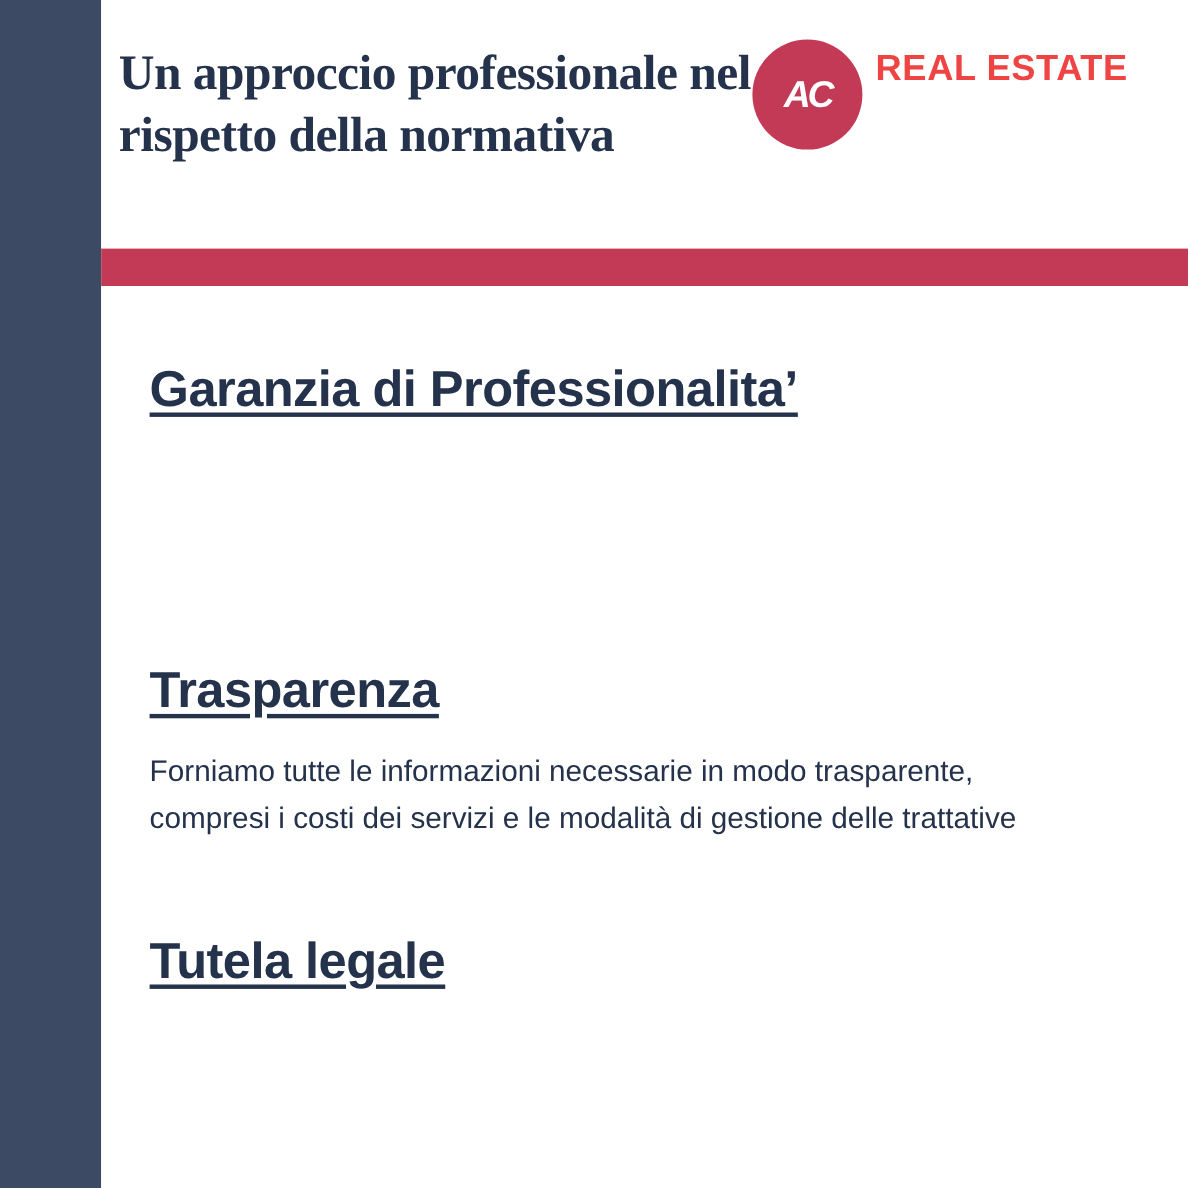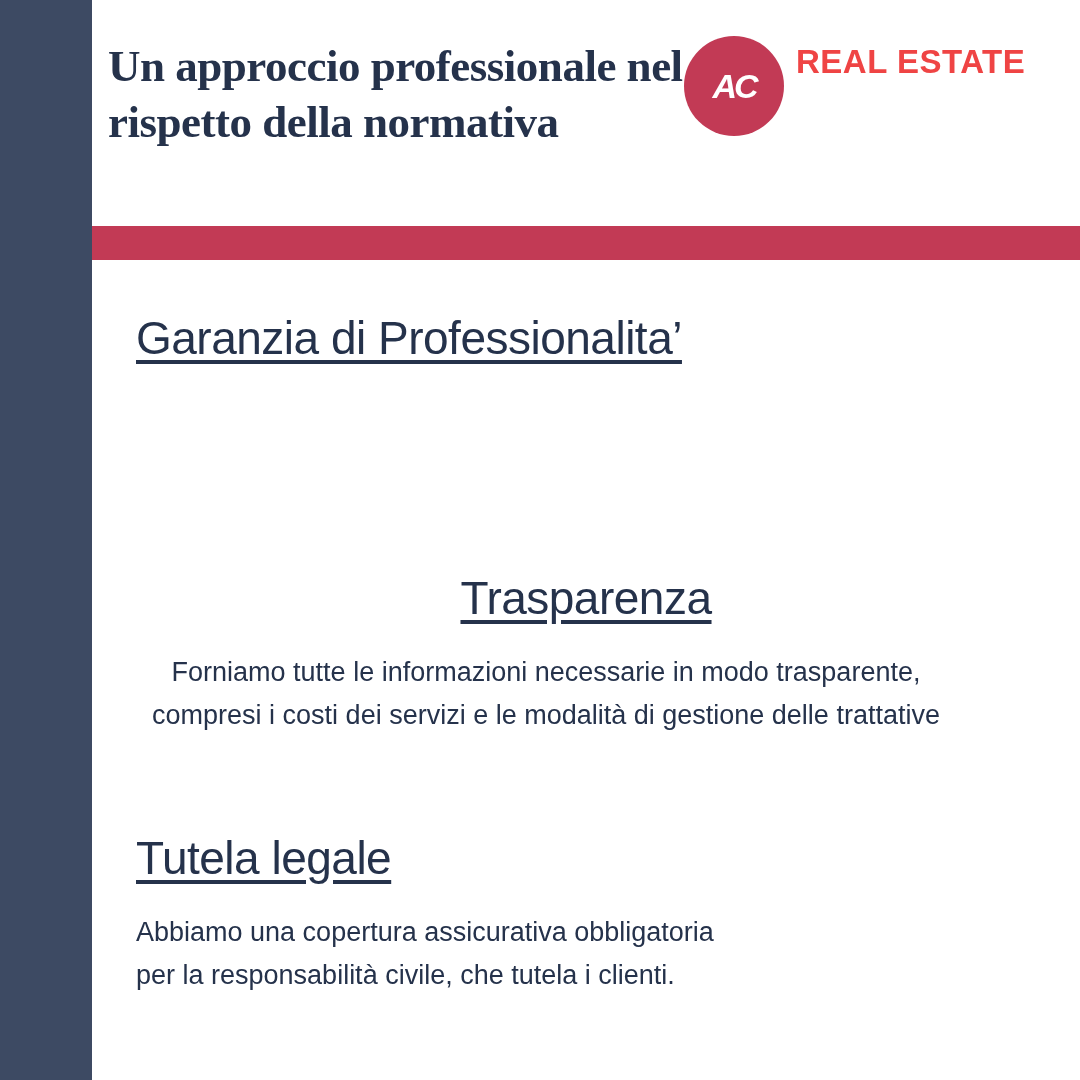--- a/index.html
+++ b/index.html
@@ -125,30 +125,30 @@
     height: 820px;
     background: #ffffff;
     padding: 0;
   }
   .section {
     position: absolute;
     left: 44px;
     width: 900px;
   }
   .section-1 { top: 50px; }
-  .section-2 { top: 310px; text-align: center; }
+  .section-2 { top: 324px; }
   .section-3 { top: 570px; }
   .section-heading {
     font-size: 46px;
-    font-weight: normal;
+    font-weight: bold;
     color: #25324b;
     text-decoration: underline;
     text-underline-offset: 6px;
     letter-spacing: -0.5px;
-    margin: 1px 0 28px 0;
+    margin: 16px 0 28px 0;
     display: inline-block;
   }
   .section-body {
     font-size: 27px;
     line-height: 1.6;
     color: #25324b;
     width: 820px;
     margin: 0;
     white-space: pre-line;
   }
@@ -191,20 +191,18 @@
       <div class="section-heading">Garanzia di Professionalita’</div>
     </div>
 
     <div class="section section-2">
       <div class="section-heading">Trasparenza</div>
       <p class="section-body">Forniamo tutte le informazioni necessarie in modo trasparente, compresi i costi dei servizi e le modalità  di gestione delle trattative</p>
     </div>
 
     <div class="section section-3">
       <div class="section-heading">Tutela legale</div>
-      <p class="section-body">Abbiamo una copertura assicurativa obbligatoria
-per la responsabilità civile, che tutela i clienti.</p>
     </div>
 
   </div>
 
 
 </div>
 
 </body></html>

